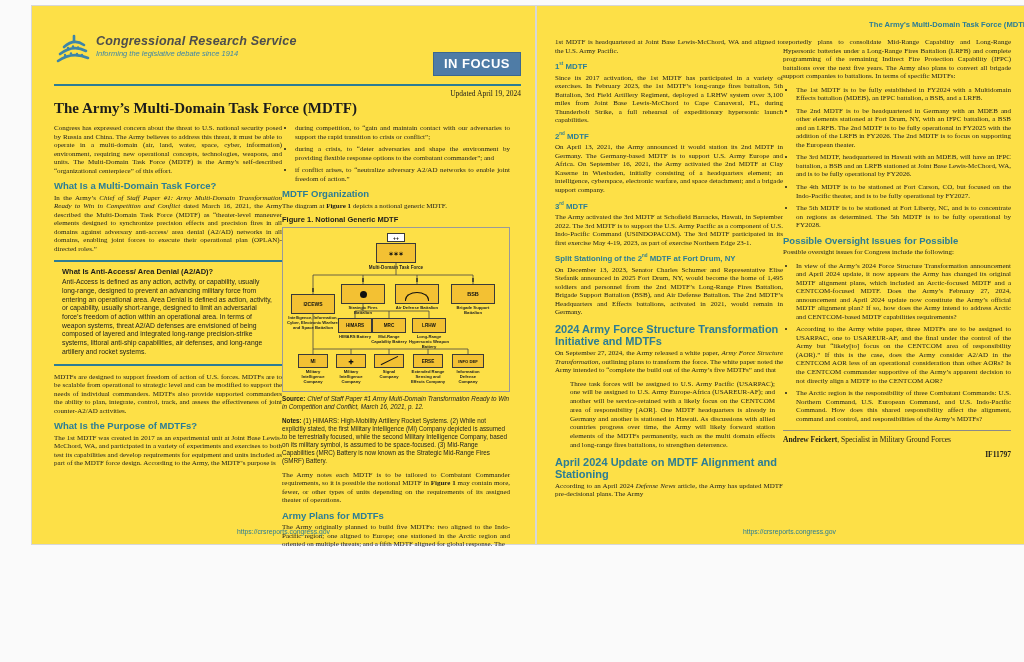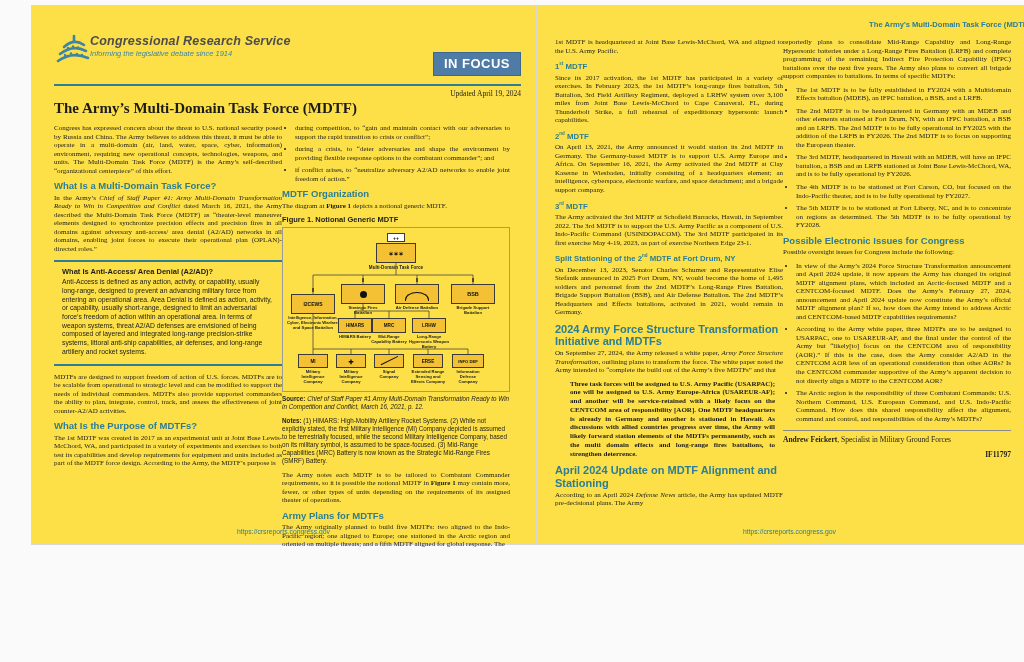--- a/index.html
+++ b/index.html
@@ -8,21 +8,21 @@
             font-family:"Liberation Serif", serif; color:#1c1c1c; }
   .page { position:absolute; top:5px; height:540px; background:#fde047; border:1px solid #d7d7d7;margin-left:25px; }
   #page1 { left:6px;  width:505px; padding:28px 14px 0 22px; }
   #page2 { left:511px; width:507px; padding:14px 12px 0 18px; }
 
   .cols { display:flex; }
   .col { width:228px; }
 
   
   .hdr { position:relative; height:44px; }
-  .logo-row { display:flex; align-items:flex-start; }
+  .logo-row { display:flex; align-items:flex-start; gap:6px; }
   .logo-text .l1 { font-family:"Liberation Sans",sans-serif; font-weight:bold; font-style:italic;
                    font-size:12.5px; color:#4d4d4d; letter-spacing:.2px; }
   .logo-text .l2 { font-family:"Liberation Sans",sans-serif; font-style:italic; font-size:7.5px; color:#3d85a8; margin-top:1px;}
   .badge { position:absolute; right:0; top:18px; background:#4f7ca6; color:#fff;
            font-family:"Liberation Sans",sans-serif; font-weight:bold; font-size:13px;
            padding:3px 10px 4px; letter-spacing:.5px; border:1px solid #3c688f; }
   .hdr-rule { border-top:2px solid #2c7d95; margin:6px 0 3px; }
   .updated { text-align:right; font-size:7.5px; margin-bottom:2px; }
   .title { font-size:15px; font-weight:bold; margin:1px 0 7px; }
 
@@ -30,21 +30,21 @@
   .p  { font-size:7px; line-height:1.22; text-align:justify; margin-bottom:5px; }
   .h2 { font-family:"Liberation Sans",sans-serif; font-weight:bold; color:#2c7d95;
         font-size:9.5px; line-height:1.1; margin:6px 0 2px; }
   .h2big { font-size:11px; }
   .h3 { font-family:"Liberation Sans",sans-serif; font-weight:bold; color:#2c7d95;
         font-size:7.8px; line-height:1.15; margin:6px 0 2px; }
   sup { font-size:4.5px; }
   .it { font-style:italic; }
   ul { padding-left:13px; margin-bottom:5px; }
   li { font-size:7px; line-height:1.22; text-align:justify; margin-bottom:4px; }
-  .quote { font-size:7px; line-height:1.25; text-align:justify; margin:0 8px 5px 15px;font-weight:bold; }
+  .quote { font-size:7px; line-height:1.25; text-align:justify; margin:0 8px 5px 15px; }
 
   
   .abox { border-top:2px solid #2c7d95; border-bottom:2px solid #2c7d95;
           padding:5px 6px 7px 8px; margin:7px 0 7px; font-family:"Liberation Sans",sans-serif; }
   .abox .bt { font-weight:bold; font-size:7.5px; margin-bottom:2px; }
   .abox .bp { font-size:6.8px; line-height:1.28; }
 
   
   .figcap { font-family:"Liberation Sans",sans-serif; font-weight:bold; font-size:7.5px; margin:5px 0 3px; }
   .chartbox { border:1px solid #9a9a9a; padding:4px 0 2px; margin-bottom:3px; }
@@ -271,21 +271,21 @@
         <div class="p">reportedly plans to consolidate Mid-Range Capability and Long-Range Hypersonic batteries under a Long-Range Fires Battalion (LRFB) and complete programming of the remaining Indirect Fire Protection Capability (IFPC) battalions over the next five years. The Army also plans to convert all brigade support companies to battalions. In terms of specific MDTFs:</div>
 
         <ul>
           <li>The 1st MDTF is to be fully established in FY2024 with a Multidomain Effects battalion (MDEB), an IFPC battalion, a BSB, and a LRFB.</li>
           <li>The 2nd MDTF is to be headquartered in Germany with an MDEB and other elements stationed at Fort Drum, NY, with an IFPC battalion, a BSB and an LRFB. The 2nd MDTF is to be fully operational in FY2025 with the addition of the LRFB in FY2026. The 2nd MDTF is to focus on supporting the European theater.</li>
           <li>The 3rd MDTF, headquartered in Hawaii with an MDEB, will have an IFPC battalion, a BSB and an LRFB stationed at Joint Base Lewis-McChord, WA, and is to be fully operational by FY2026.</li>
           <li>The 4th MDTF is to be stationed at Fort Carson, CO, but focused on the Indo-Pacific theater, and is to be fully operational by FY2027.</li>
           <li>The 5th MDTF is to be stationed at Fort Liberty, NC, and is to concentrate on regions as determined. The 5th MDTF is to be fully operational by FY2028.</li>
         </ul>
 
-        <div class="h2">Possible Electronic Issues for Congress</div>
+        <div class="h2">Possible Oversight Issues for Possible</div>
         <div class="p">Possible oversight issues for Congress include the following:</div>
 
         <ul>
           <li>In view of the Army’s 2024 Force Structure Transformation announcement and April 2024 update, it now appears the Army has changed its original MDTF alignment plans, which included an Arctic-focused MDTF and a CENTCOM-focused MDTF. Does the Army’s February 27, 2024, announcement and April 2024 update now constitute the Army’s official MDTF alignment plan? If so, how does the Army intend to address Arctic and CENTCOM-based MDTF capabilities requirements?</li>
           <li>According to the Army white paper, three MDTFs are to be assigned to USARPAC, one to USAREUR-AF, and the final under the control of the Army but “likely[to] focus on the CENTCOM area of responsibility (AOR).” If this is the case, does the Army consider A2/AD in the CENTCOM AOR less of an operational consideration than other AORs? Is the CENTCOM commander supportive of the Army’s apparent decision to not directly align a MDTF to the CENTCOM AOR?</li>
           <li>The Arctic region is the responsibility of three Combatant Commands: U.S. Northern Command, U.S. European Command, and U.S. Indo-Pacific Command. How does this shared responsibility affect the alignment, command and control, and responsibilities of the Army’s MDTFs?</li>
         </ul>
 
         <div class="sig-rule"></div>
         <div class="author"><b>Andrew Feickert</b><span>, Specialist in Military Ground Forces</span></div>

